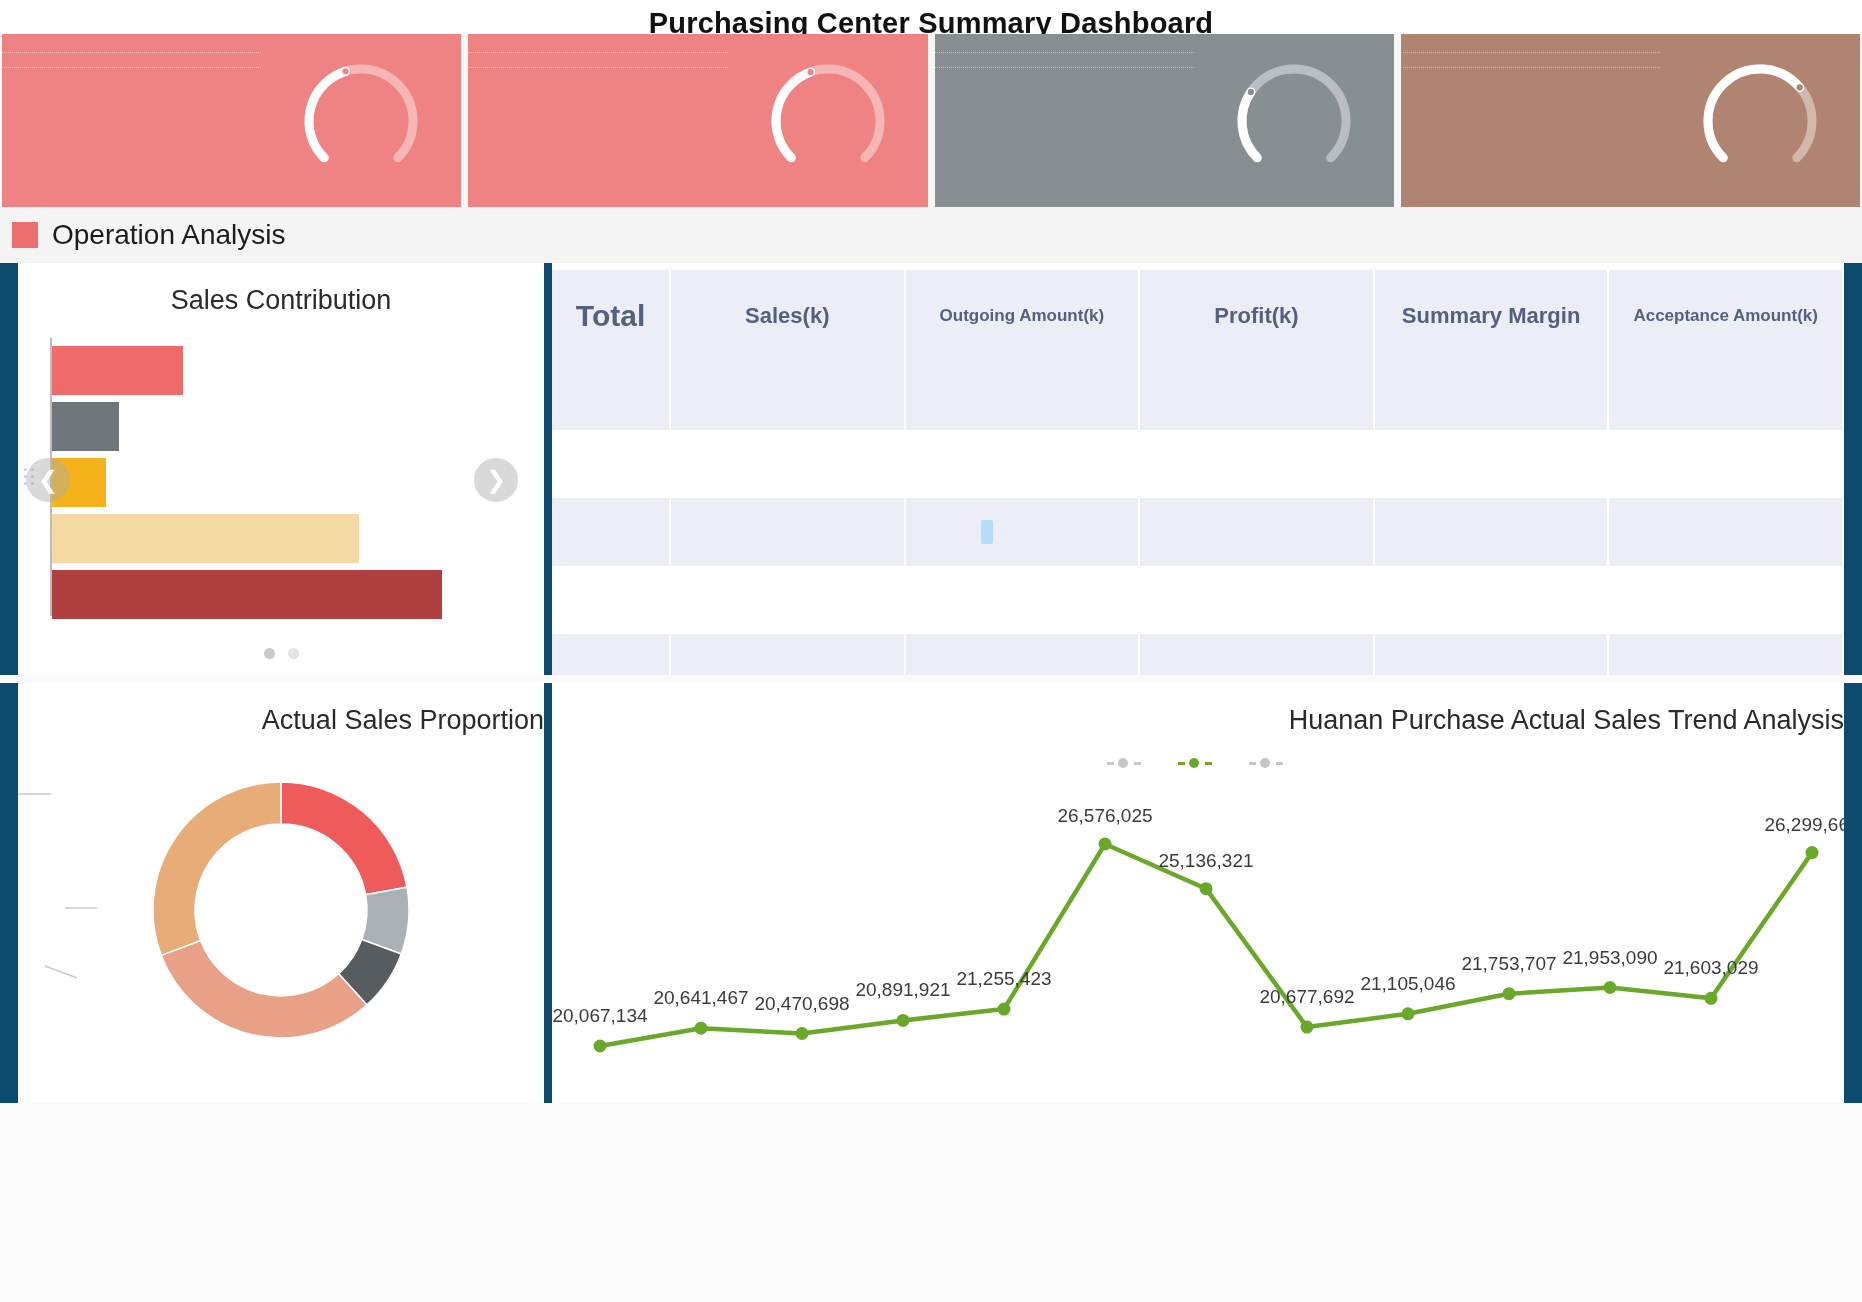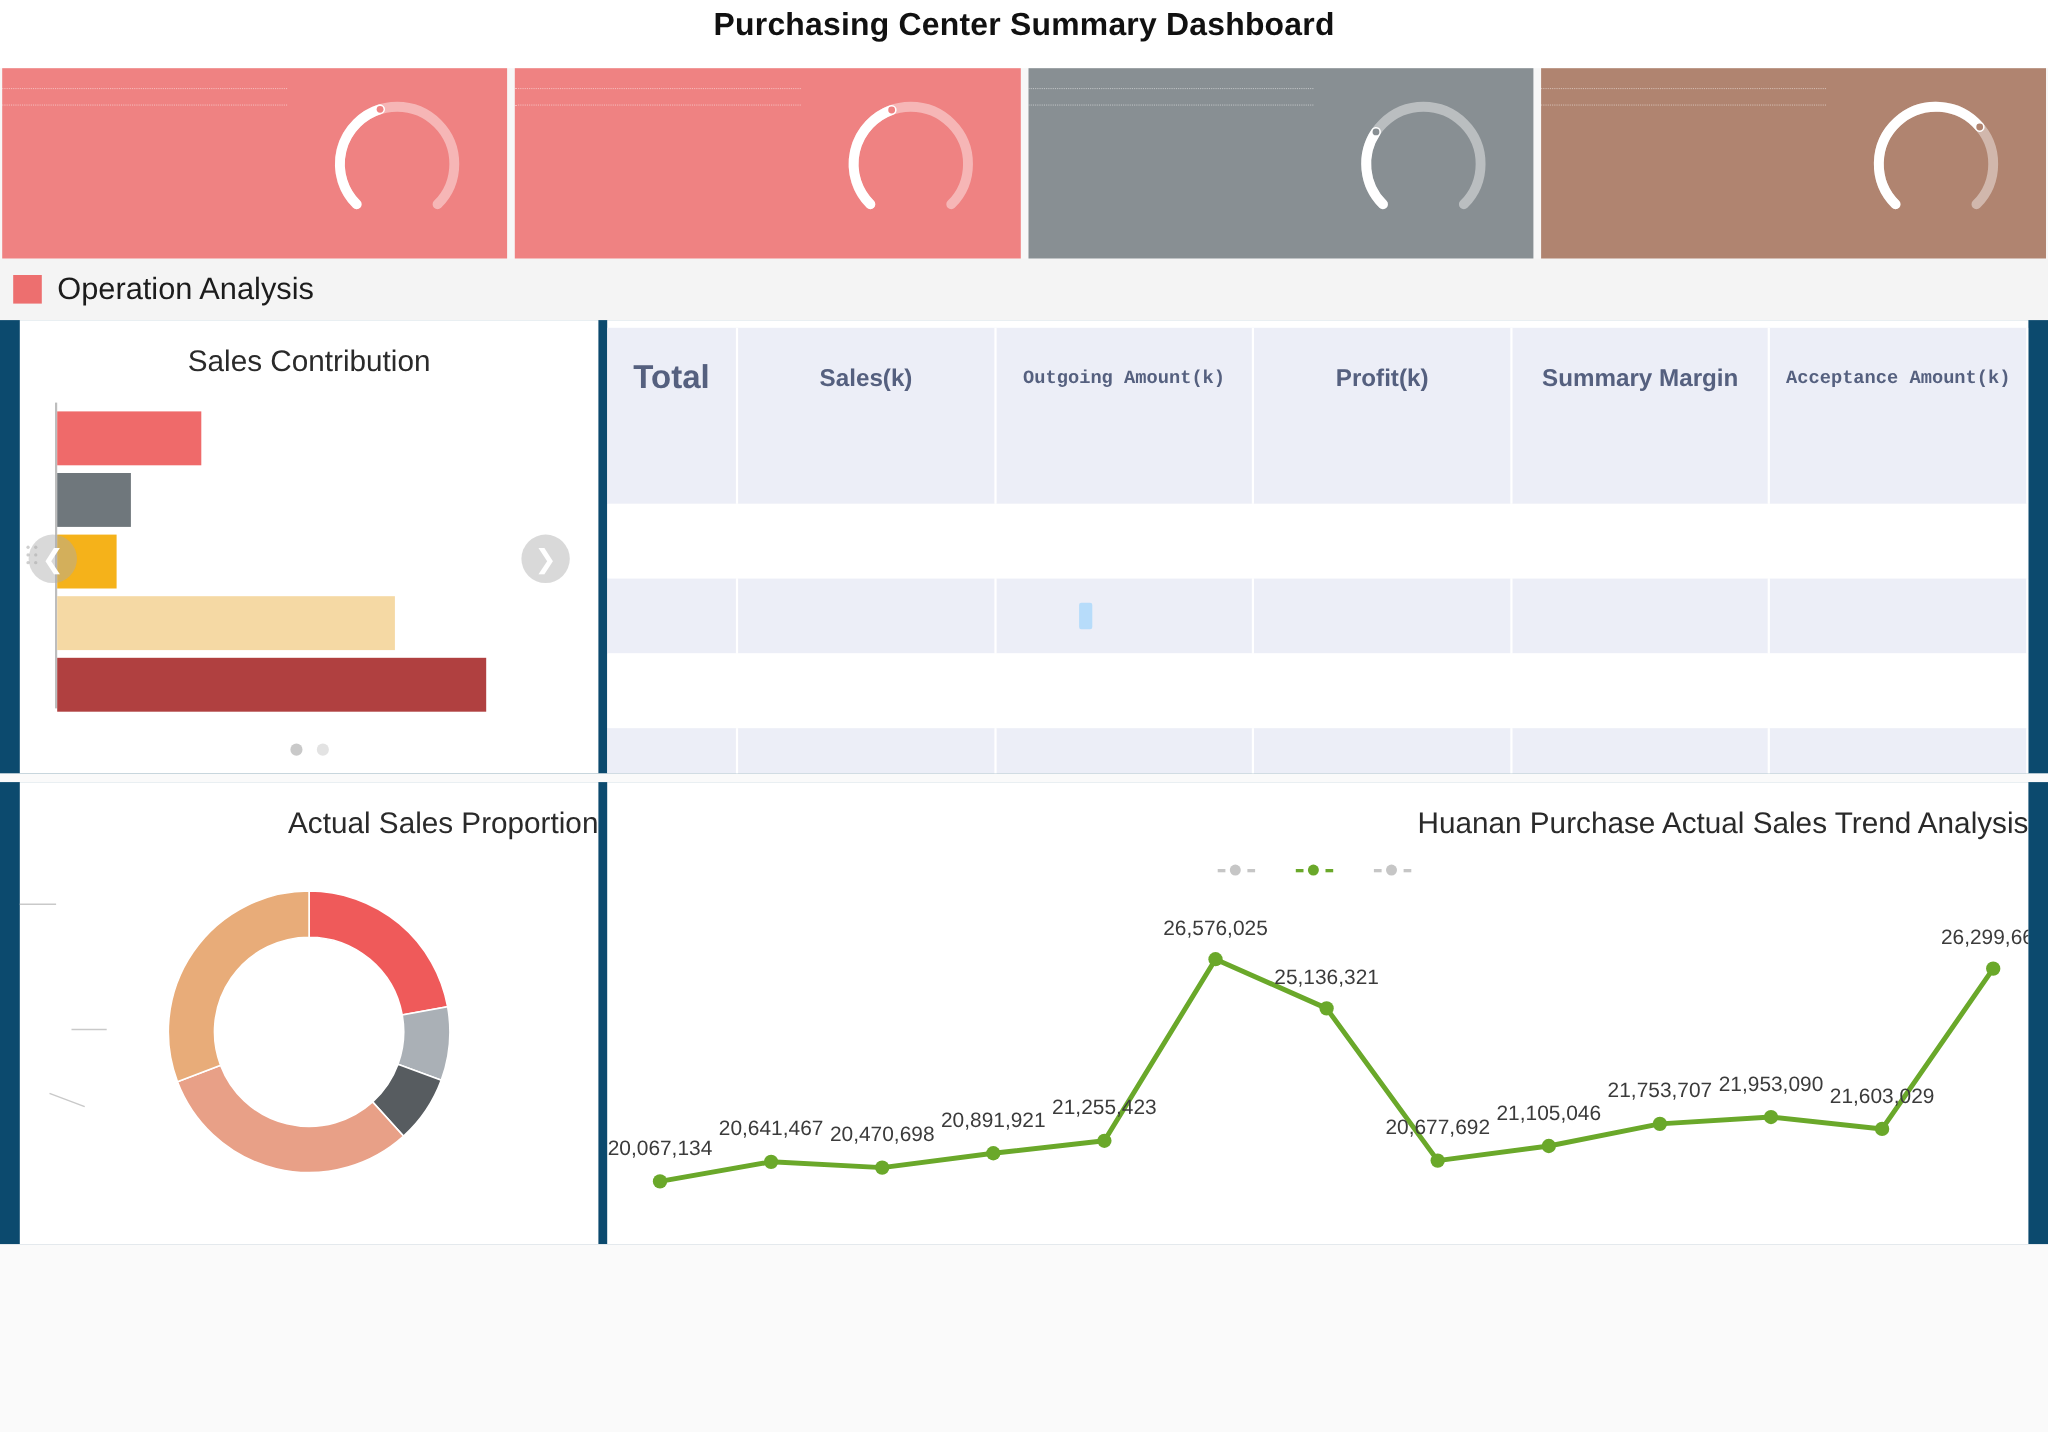--- a/index.html
+++ b/index.html
@@ -6,21 +6,21 @@
   html, body {
     width: 1862px; height: 1302px;
     background: #f7f7f7;
     font-family: "Liberation Sans", sans-serif;
     overflow: hidden;
   }
   .page { position: relative; width: 1862px; height: 1302px; background: #fafafa; }
 
   
   .dash-title {
-    height: 62px; line-height: 46px; text-align: center;
+    height: 34px; line-height: 46px; text-align: center;
     font-size: 29px; font-weight: bold; color: #111; background: #fff;
     letter-spacing: .2px;
   }
 
   
   .kpi-row { display: flex; gap: 7px; padding: 0 2px; height: 173px; background:#f7f7f7; }
   .kpi-card {
     flex: 1; display: flex; position: relative; color: #fff; overflow: hidden;
   }
   .kpi-left { flex: 1 1 auto; display: flex; flex-direction: column; padding: 0; }
@@ -88,21 +88,21 @@
   }
   .drag-handle i { background: #cfcfcf; width: 3px; height: 3px; border-radius: 50%; }
 
   
   table.kpi-table { width: 100%; border-collapse: collapse; table-layout: fixed; margin-top: 7px; }
   table.kpi-table th {
     background: #eceef7; color: #55607f; font-size: 22px; font-weight: bold;
     height: 92px; vertical-align: middle; border-right: 2px solid #fff;
     padding: 0 4px;
   }
-  table.kpi-table th.small { font-size: 17px; font-family: Liberation Mono, monospace; }
+  table.kpi-table th.small { font-size: 17px; }
   table.kpi-table th.th-total { width: 118px; font-size: 30px; }
   table.kpi-table td { border-right: 2px solid #fff; height: 68px; vertical-align: middle; }
   table.kpi-table tr.odd td { background: #eceef7; }
   table.kpi-table tr.even td { background: #ffffff; }
   .rowname { font-size: 20px; font-weight: bold; color: #55607f; text-align: center; line-height: 1.12; }
   .rowname.tiny { font-size: 11px; letter-spacing: -0.3px; }
   .cellwrap { display: flex; align-items: center; justify-content: center; gap: 6px; }
   .bigval { font-size: 21px; color: #55607f; white-space: nowrap; }
   .bigval.hl { background: #b7dcfa; color: #8ba7bb; padding: 12px 6px; border-radius: 2px; }
   .yoymom { display: flex; flex-direction: column; gap: 6px; font-size: 13.5px; color: #55607f; }

